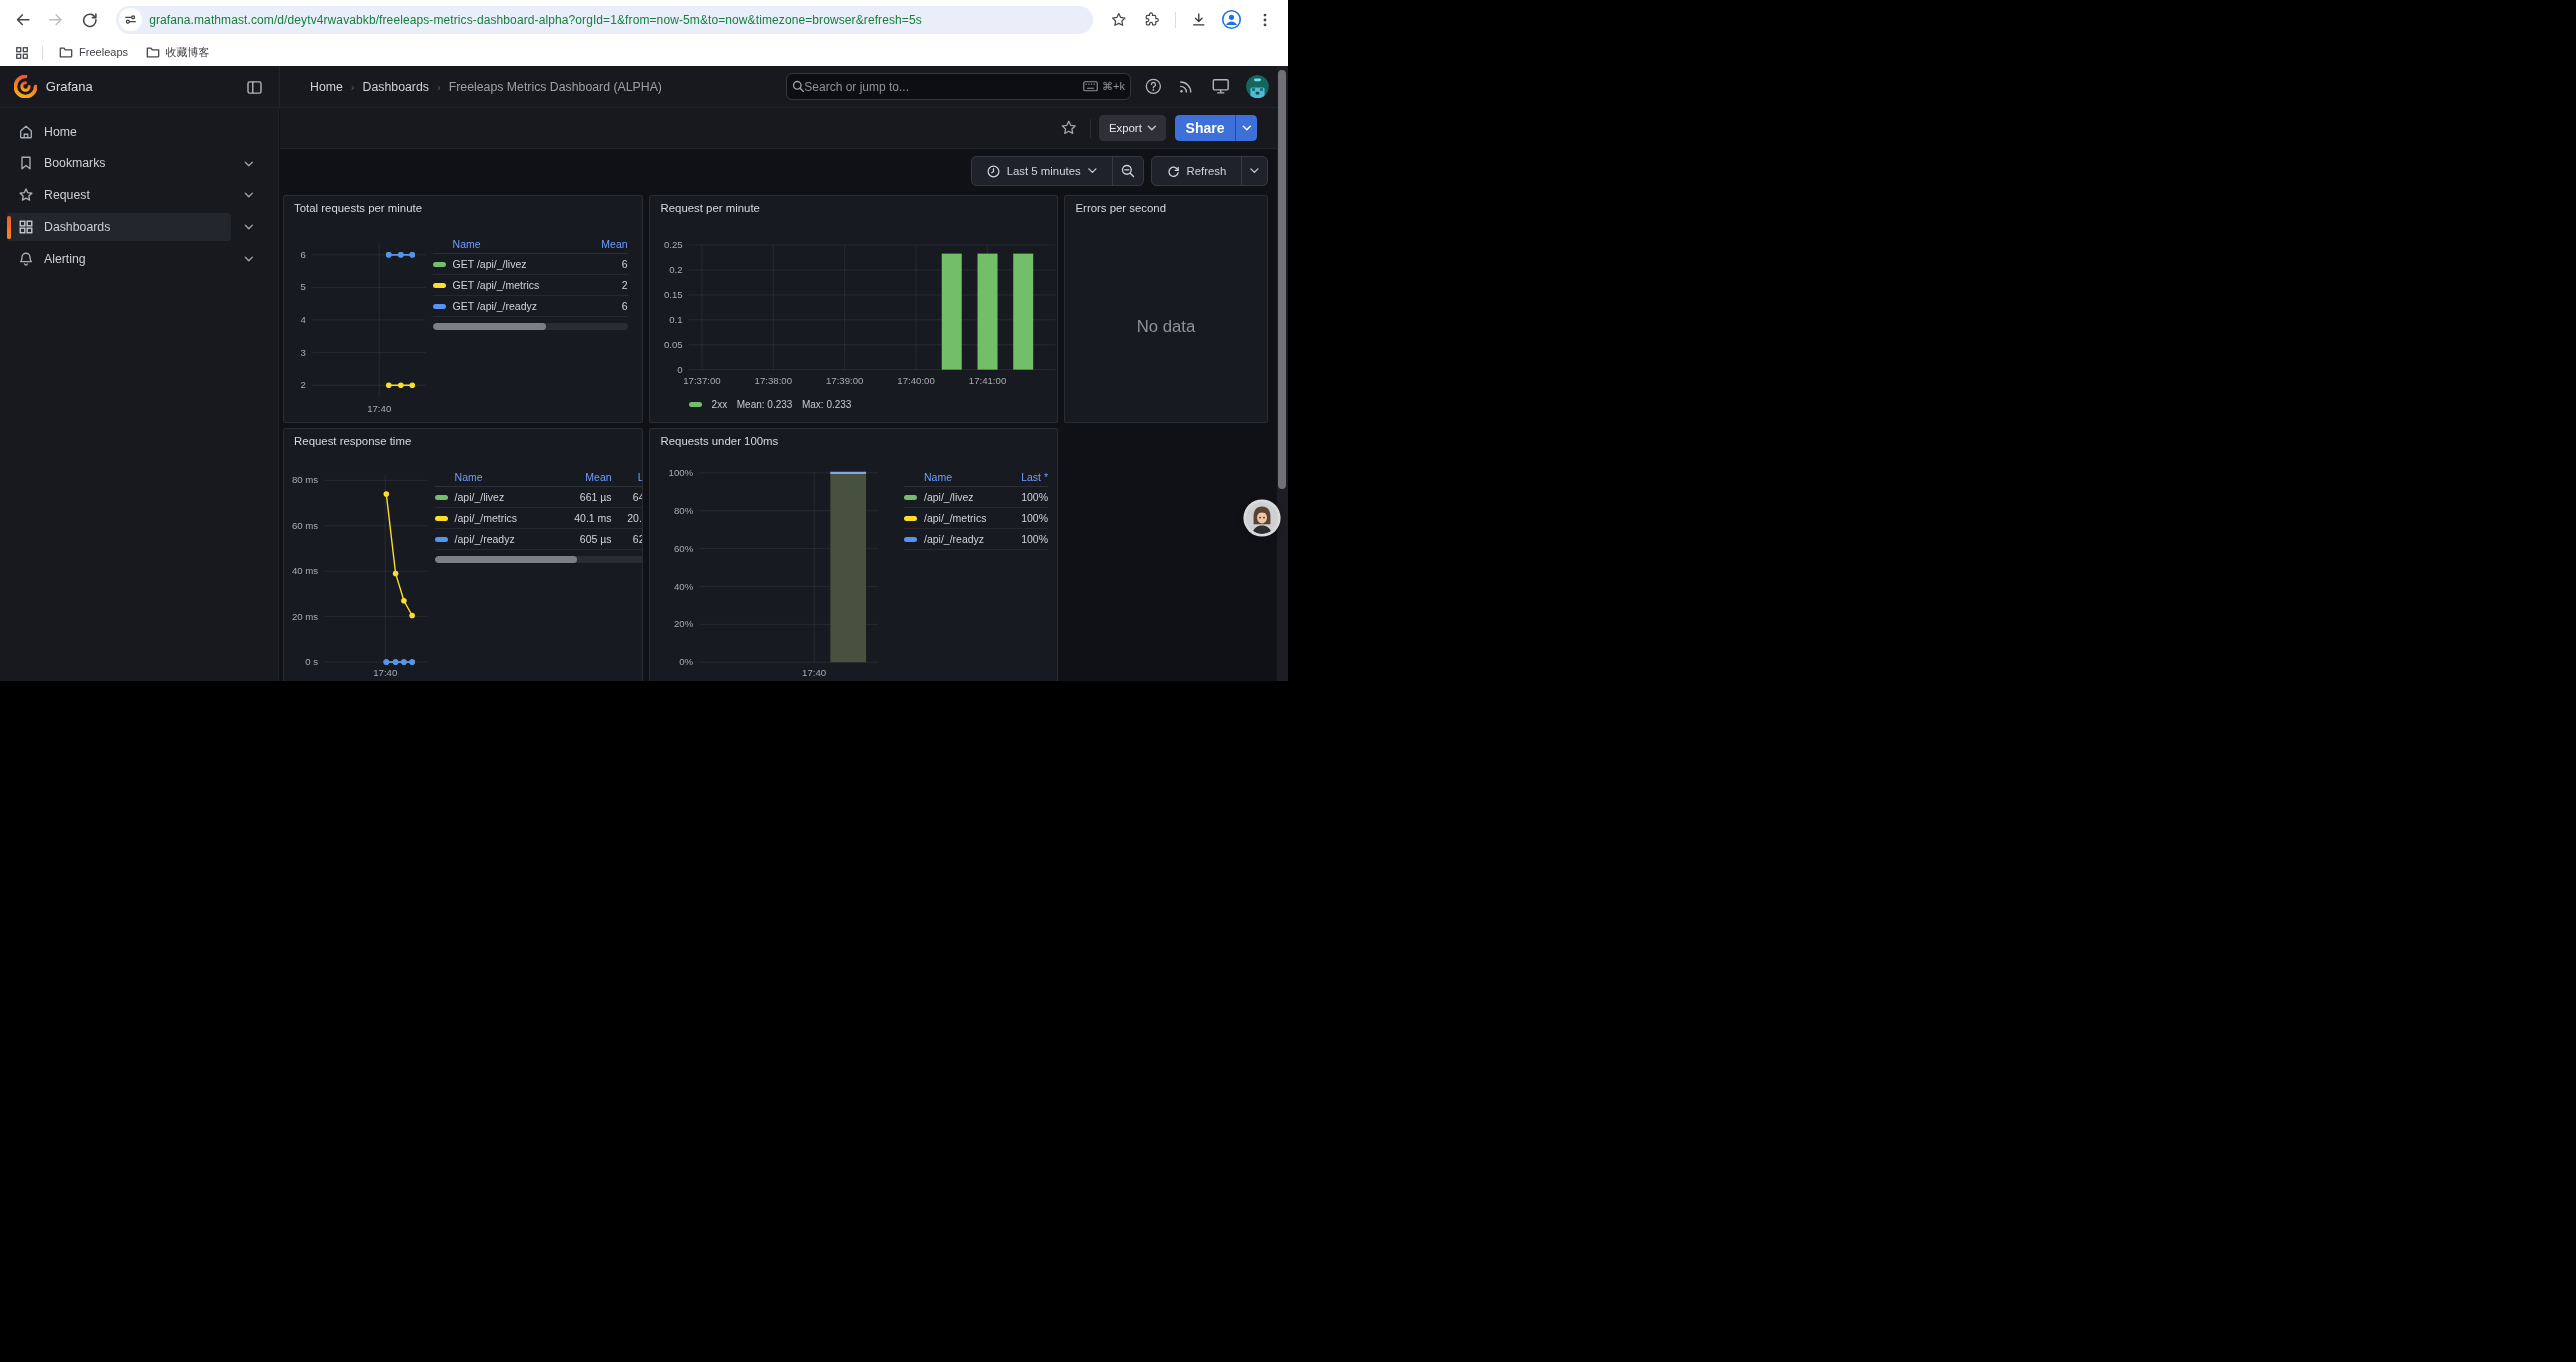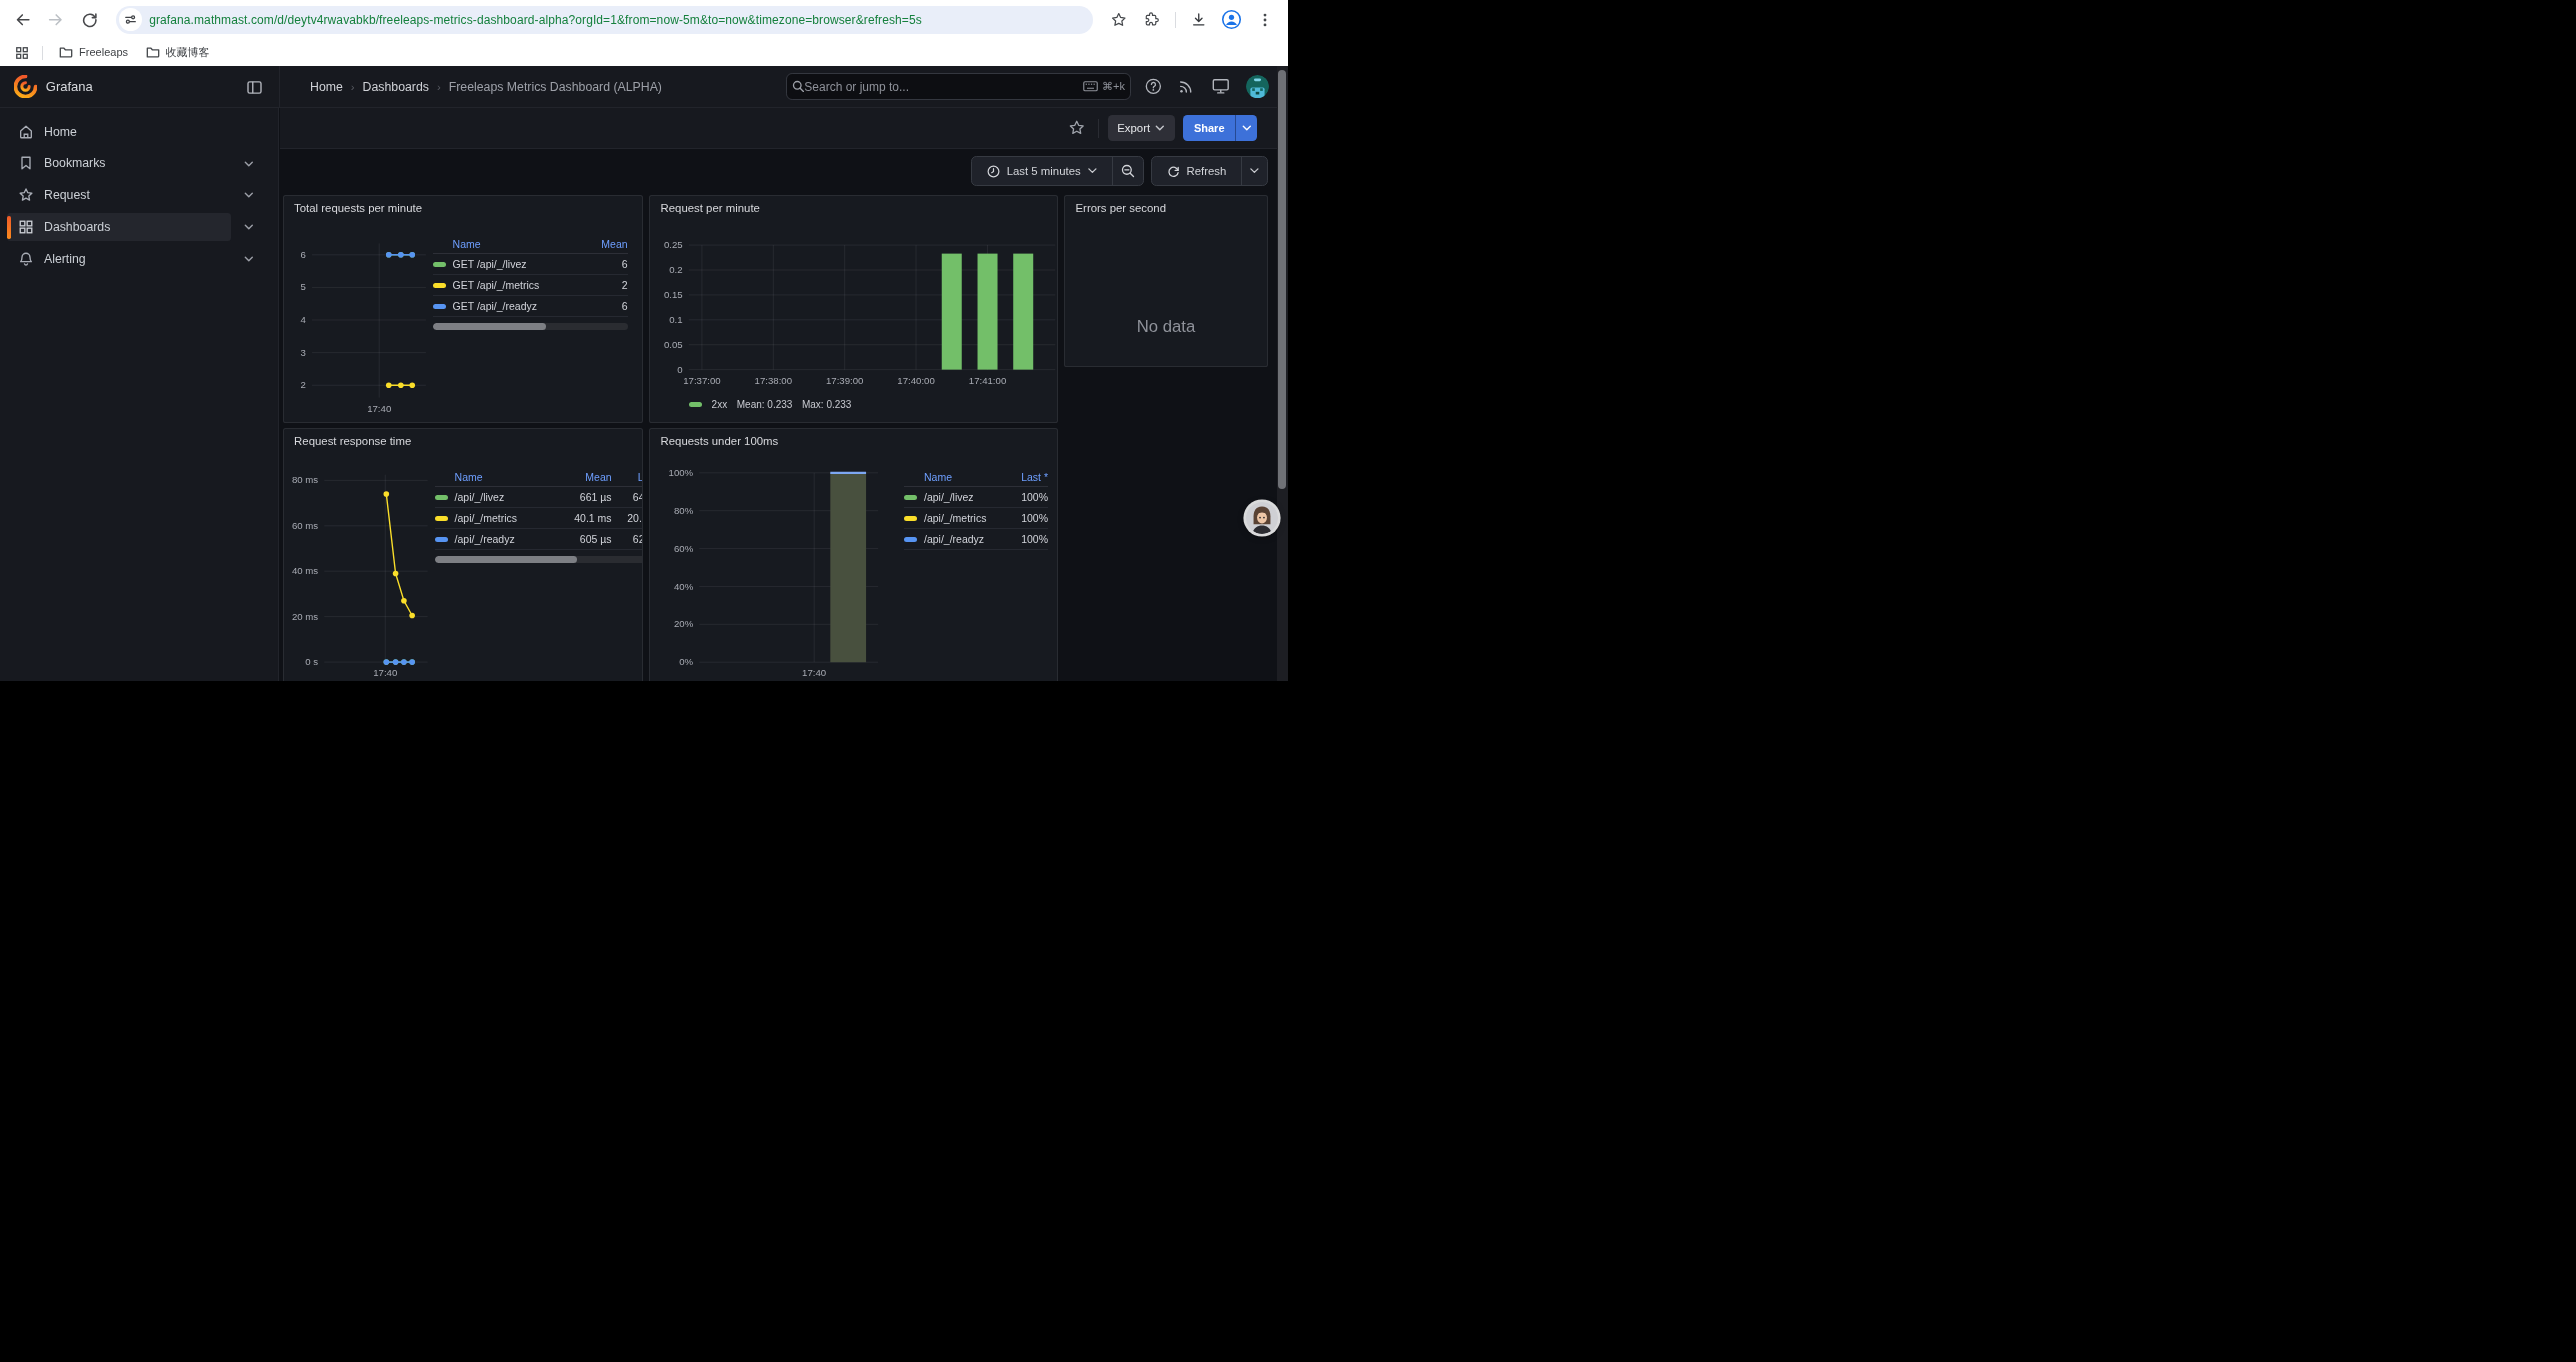--- a/index.html
+++ b/index.html
@@ -48,21 +48,21 @@
   .side-label{font-size:12.3px;color:#ccd0d6;}
   .side-chevron{position:absolute;right:21px;top:7px;width:16px;height:16px;display:flex;align-items:center;justify-content:center;cursor:pointer;}
   
   .main{position:absolute;left:280px;top:42px;width:1008px;height:573px;}
   .actions-row{position:absolute;left:0;top:0;width:997px;height:41px;background:#17191f;border-bottom:0.9px solid #22242b;
     display:flex;align-items:center;justify-content:flex-end;gap:8.8px;padding-right:20px;box-sizing:border-box;}
   .act-divider{width:0.9px;height:19px;background:#2a2c33;}
   .btn-secondary{display:flex;align-items:center;gap:5.3px;height:26px;padding:0 9.6px;background:rgba(204,204,220,0.13);
     border-radius:4.4px;font-size:11.4px;font-weight:500;color:#e6e7ea;cursor:pointer;}
   .btn-share{display:flex;height:26px;border-radius:4.4px;overflow:hidden;cursor:pointer;}
-  .btn-share .main-part{display:flex;align-items:center;padding:0 10.5px;background:#3d71d9;color:#fff;font-size:11px;font-weight:600;}
+  .btn-share .main-part{display:flex;align-items:center;padding:0 10.5px;background:#3d71d9;color:#fff;font-size:14px;font-weight:600;}
   .btn-share .chev-part{display:flex;align-items:center;justify-content:center;width:21px;background:#3d71d9;border-left:0.9px solid rgba(10,25,60,0.45);}
   .icon-btn{display:flex;align-items:center;justify-content:center;width:24.6px;height:24.6px;cursor:pointer;}
   
   .canvas{position:absolute;left:0;top:42px;width:997px;height:531px;background:#0f1116;overflow:hidden;}
   .controls{position:absolute;top:6.1px;right:8.8px;display:flex;gap:7px;}
   .ctl-group{display:flex;height:28px;background:#1f222a;border:0.9px solid #363a42;border-radius:5.3px;overflow:hidden;}
   .ctl-seg{display:flex;align-items:center;gap:7px;padding:0 15px;font-size:11.4px;font-weight:500;color:#d2d4d9;cursor:pointer;}
   .ctl-seg + .ctl-seg{border-left:0.9px solid #363a42;}
   .ctl-seg.sq{padding:0 8px;}
   
@@ -497,21 +497,21 @@
               <rect x="414.0" y="65.7" width="22.8" height="132.3" fill="#73bf69"></rect>
             </svg>
           <div class="p2-legend">
             <span class="pill" style="background:#73bf69"></span>
             <span>2xx</span>
             <span>Mean: 0.233</span>
             <span>Max: 0.233</span>
           </div>
         </section>
 
-        <section class="panel" style="left:784px;top:45px;width:204px;height:172px">
+        <section class="panel" style="left:784px;top:45px;width:204px;height:228px">
           <h2 class="ptitle">Errors per second</h2>
           <div class="no-data">No data</div>
         </section>
 
         <section class="panel" style="left:2.6px;top:278px;width:360px;height:263px">
           <h2 class="ptitle">Request response time</h2>
           <svg class="chart" width="360" height="263" viewBox="0 0 411 300">
               <line x1="46" y1="58.5" x2="164" y2="58.5" class="gl"></line>
               <text x="39" y="62" text-anchor="end" class="tk">80 ms</text>
               <line x1="46" y1="110.4" x2="164" y2="110.4" class="gl"></line>

